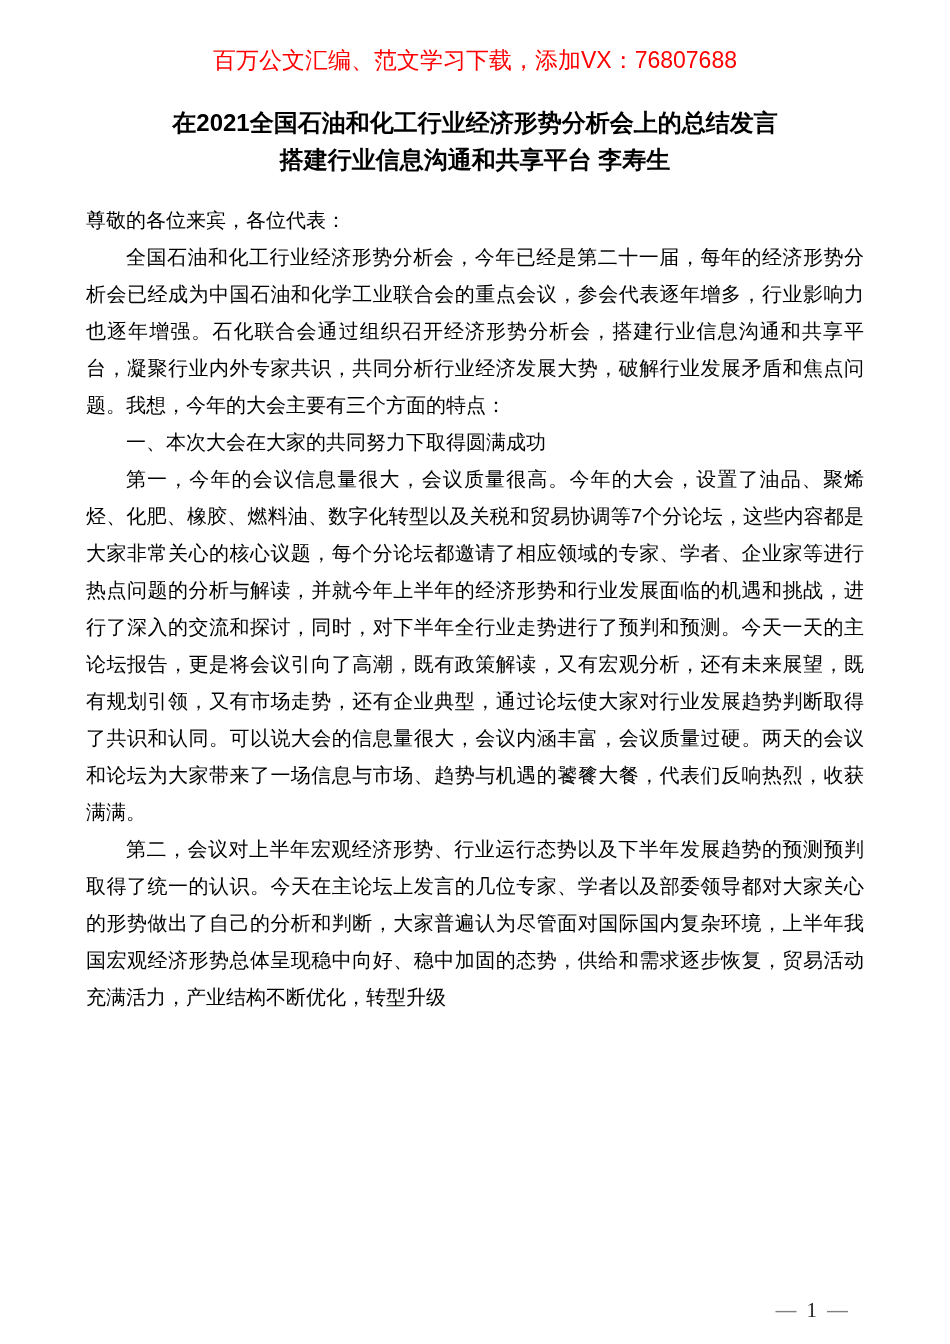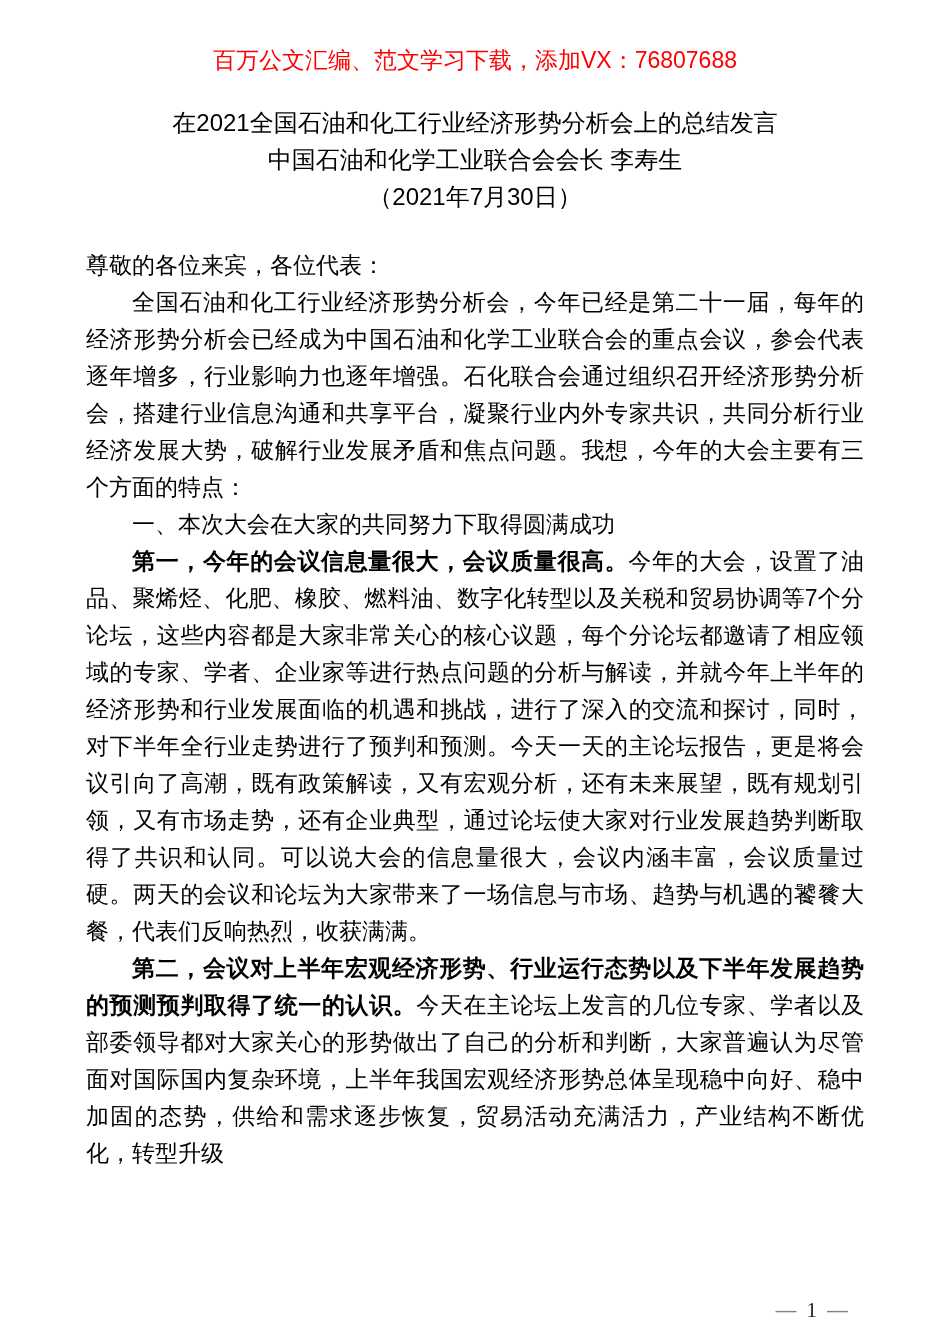--- a/index.html
+++ b/index.html
@@ -23,34 +23,34 @@
     line-height: 28px;
     white-space: nowrap;
   }
   .heading-block {
     margin-top: 30px;
     text-align: center;
     font-size: 24px;
     line-height: 37px;
     font-weight: normal;
   }
-  .heading-block .hline { margin: 0; font-weight: normal; }
+  .heading-block .hline { margin: 0; font-weight: bold; }
   .body-text {
-    margin-top: 32px;
-    font-size: 23px;
+    margin-top: 24px;
+    font-size: 20px;
     line-height: 37px;
     text-align: justify;
     text-justify: inter-ideograph;
   }
   .body-text p {
     margin: 0;
     text-indent: 2em;
   }
   .body-text p.noindent { text-indent: 0; }
-  .body-text .lead { font-weight: bold; }
+  .body-text .lead { font-weight: normal; }
   .page-footer {
     position: absolute;
     top: 1298px;
     right: 102px;
     font-size: 21px;
     line-height: 24px;
     white-space: nowrap;
   }
   .page-footer .dash { color: #808080; letter-spacing: 0; }
   .page-footer .num {
@@ -62,22 +62,21 @@
 </head>
 <body>
 
 <div class="page">
   <div class="content">
 
     <div class="promo">百万公文汇编、范文学习下载，添加VX：76807688</div>
 
     <div class="heading-block">
       <p class="hline">在2021全国石油和化工行业经济形势分析会上的总结发言</p>
-      <p class="hline">中国石油和化学工业联合会会长  李寿生</p>
-      <p class="hline">（2021年7月30日）</p>
+      <p class="hline">搭建行业信息沟通和共享平台  李寿生</p>
     </div>
 
     <div class="body-text">
       <p class="noindent">
         <span class="lead"></span><span>尊敬的各位来宾，各位代表：</span>
       </p>
       <p>
         <span class="lead"></span><span>全国石油和化工行业经济形势分析会，今年已经是第二十一届，每年的经济形势分析会已经成为中国石油和化学工业联合会的重点会议，参会代表逐年增多，行业影响力也逐年增强。石化联合会通过组织召开经济形势分析会，搭建行业信息沟通和共享平台，凝聚行业内外专家共识，共同分析行业经济发展大势，破解行业发展矛盾和焦点问题。我想，今年的大会主要有三个方面的特点：</span>
       </p>
       <p>

